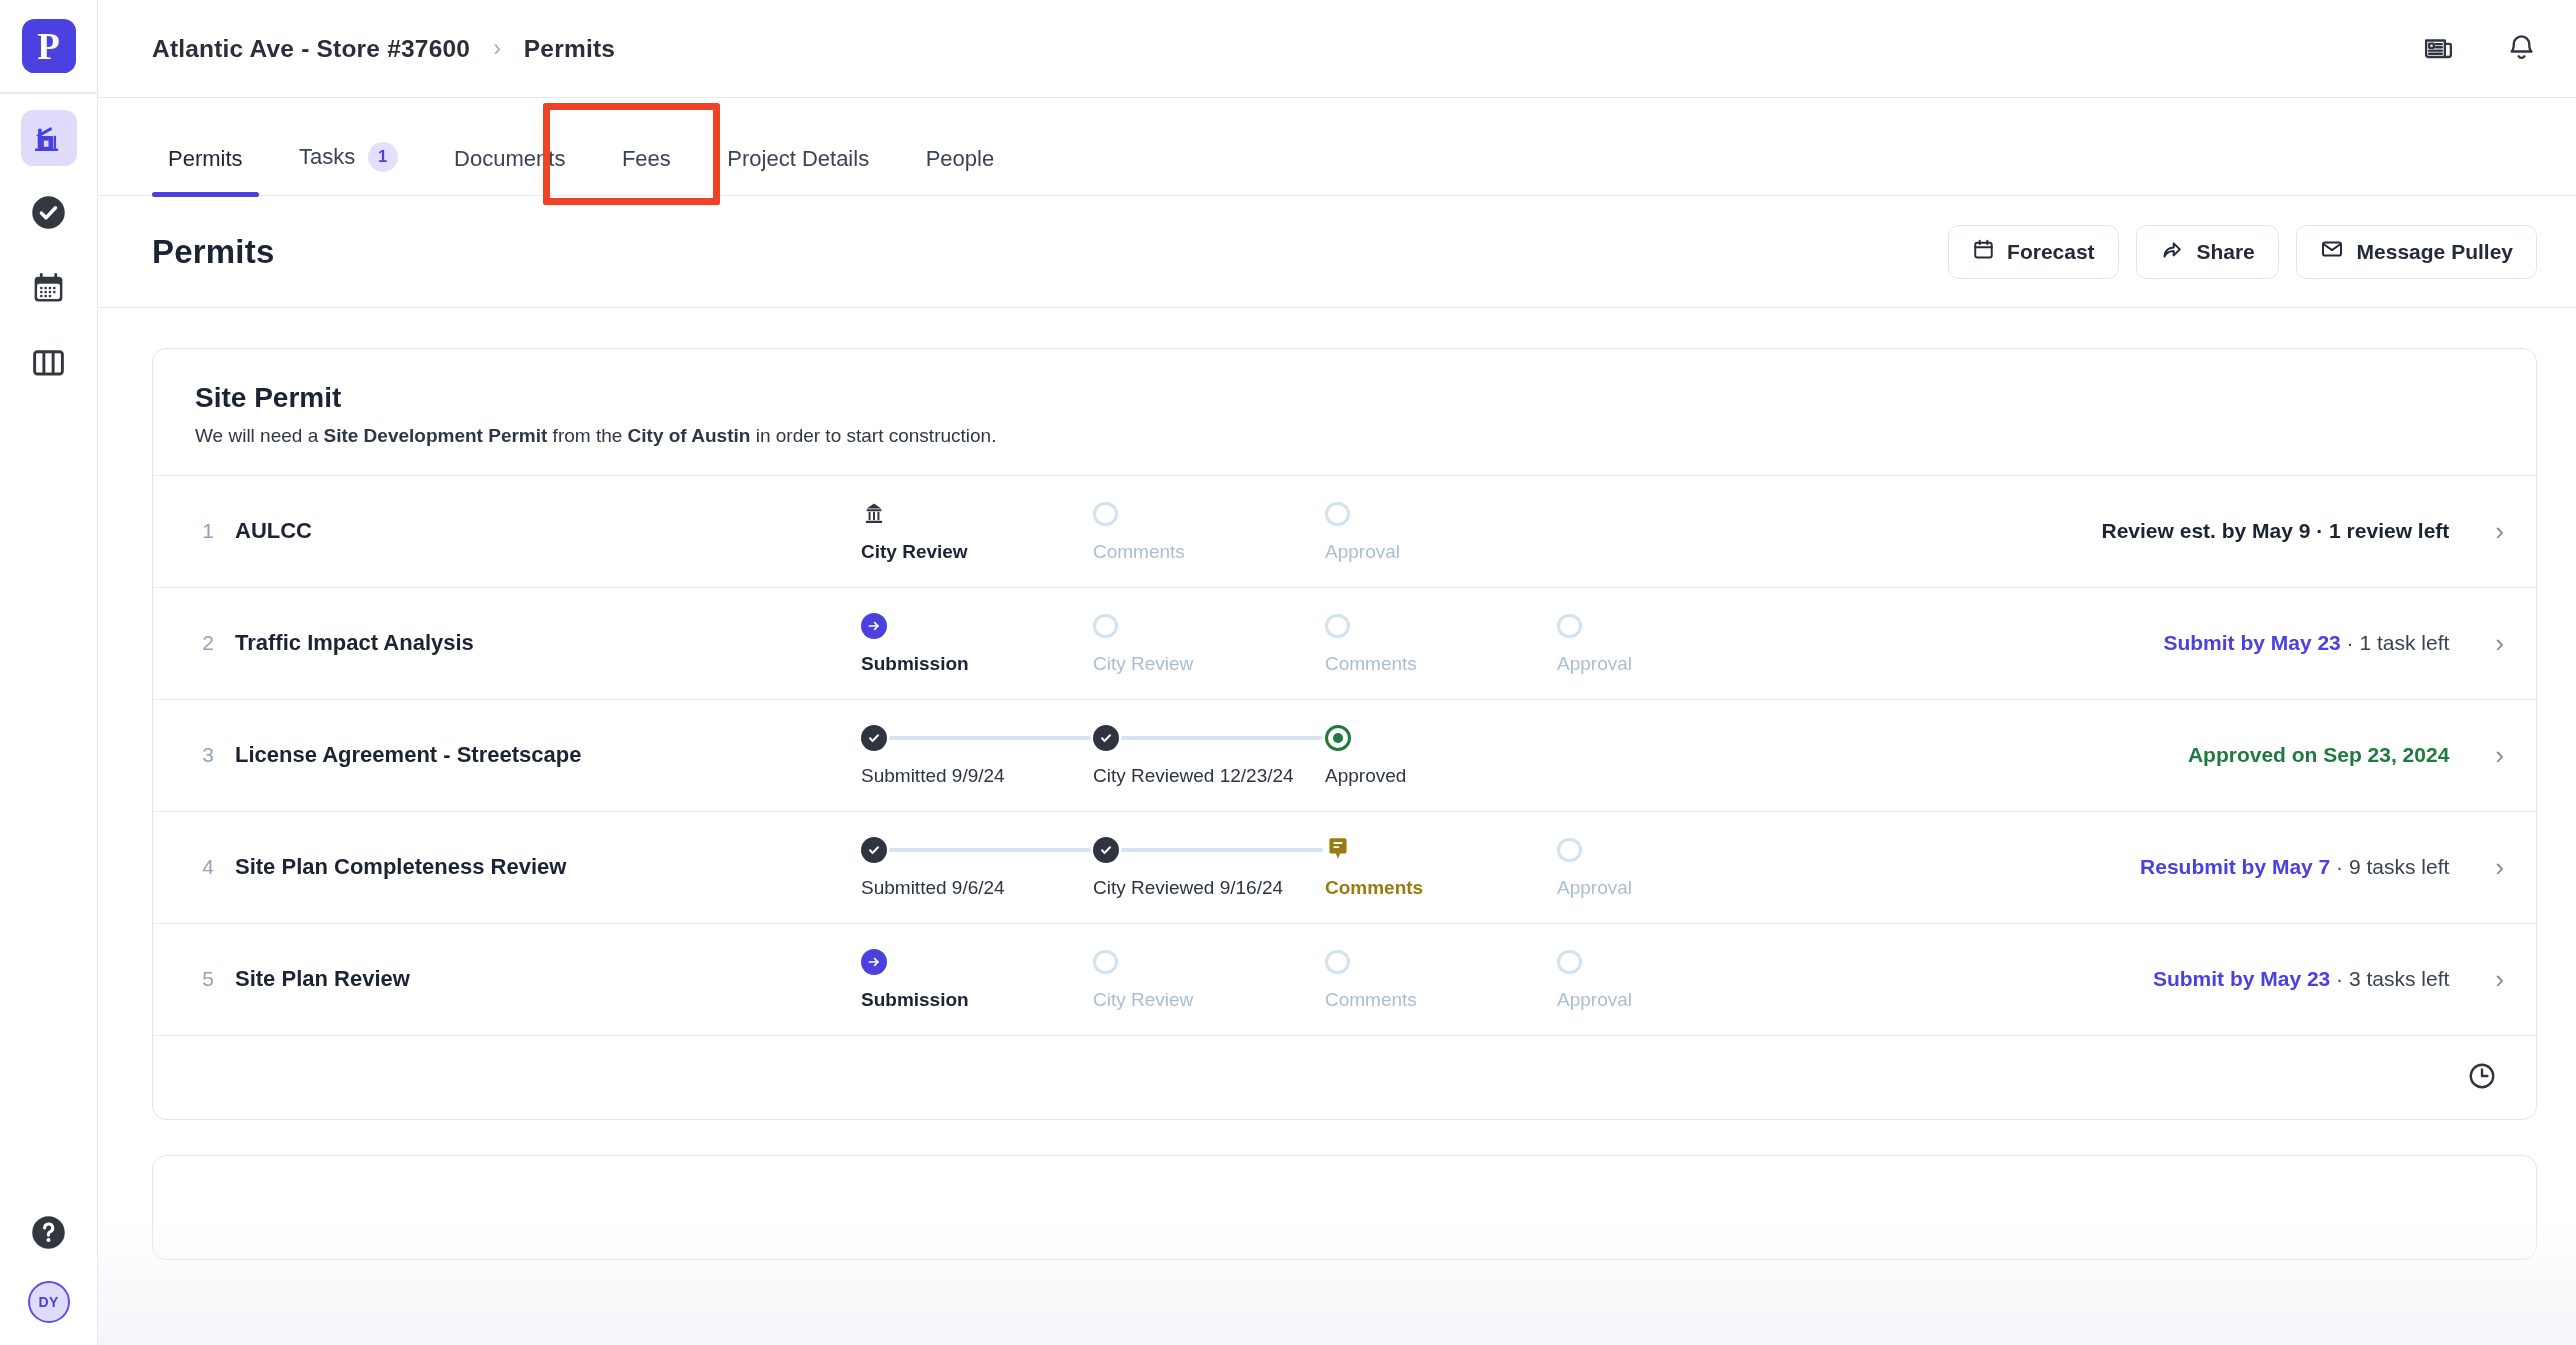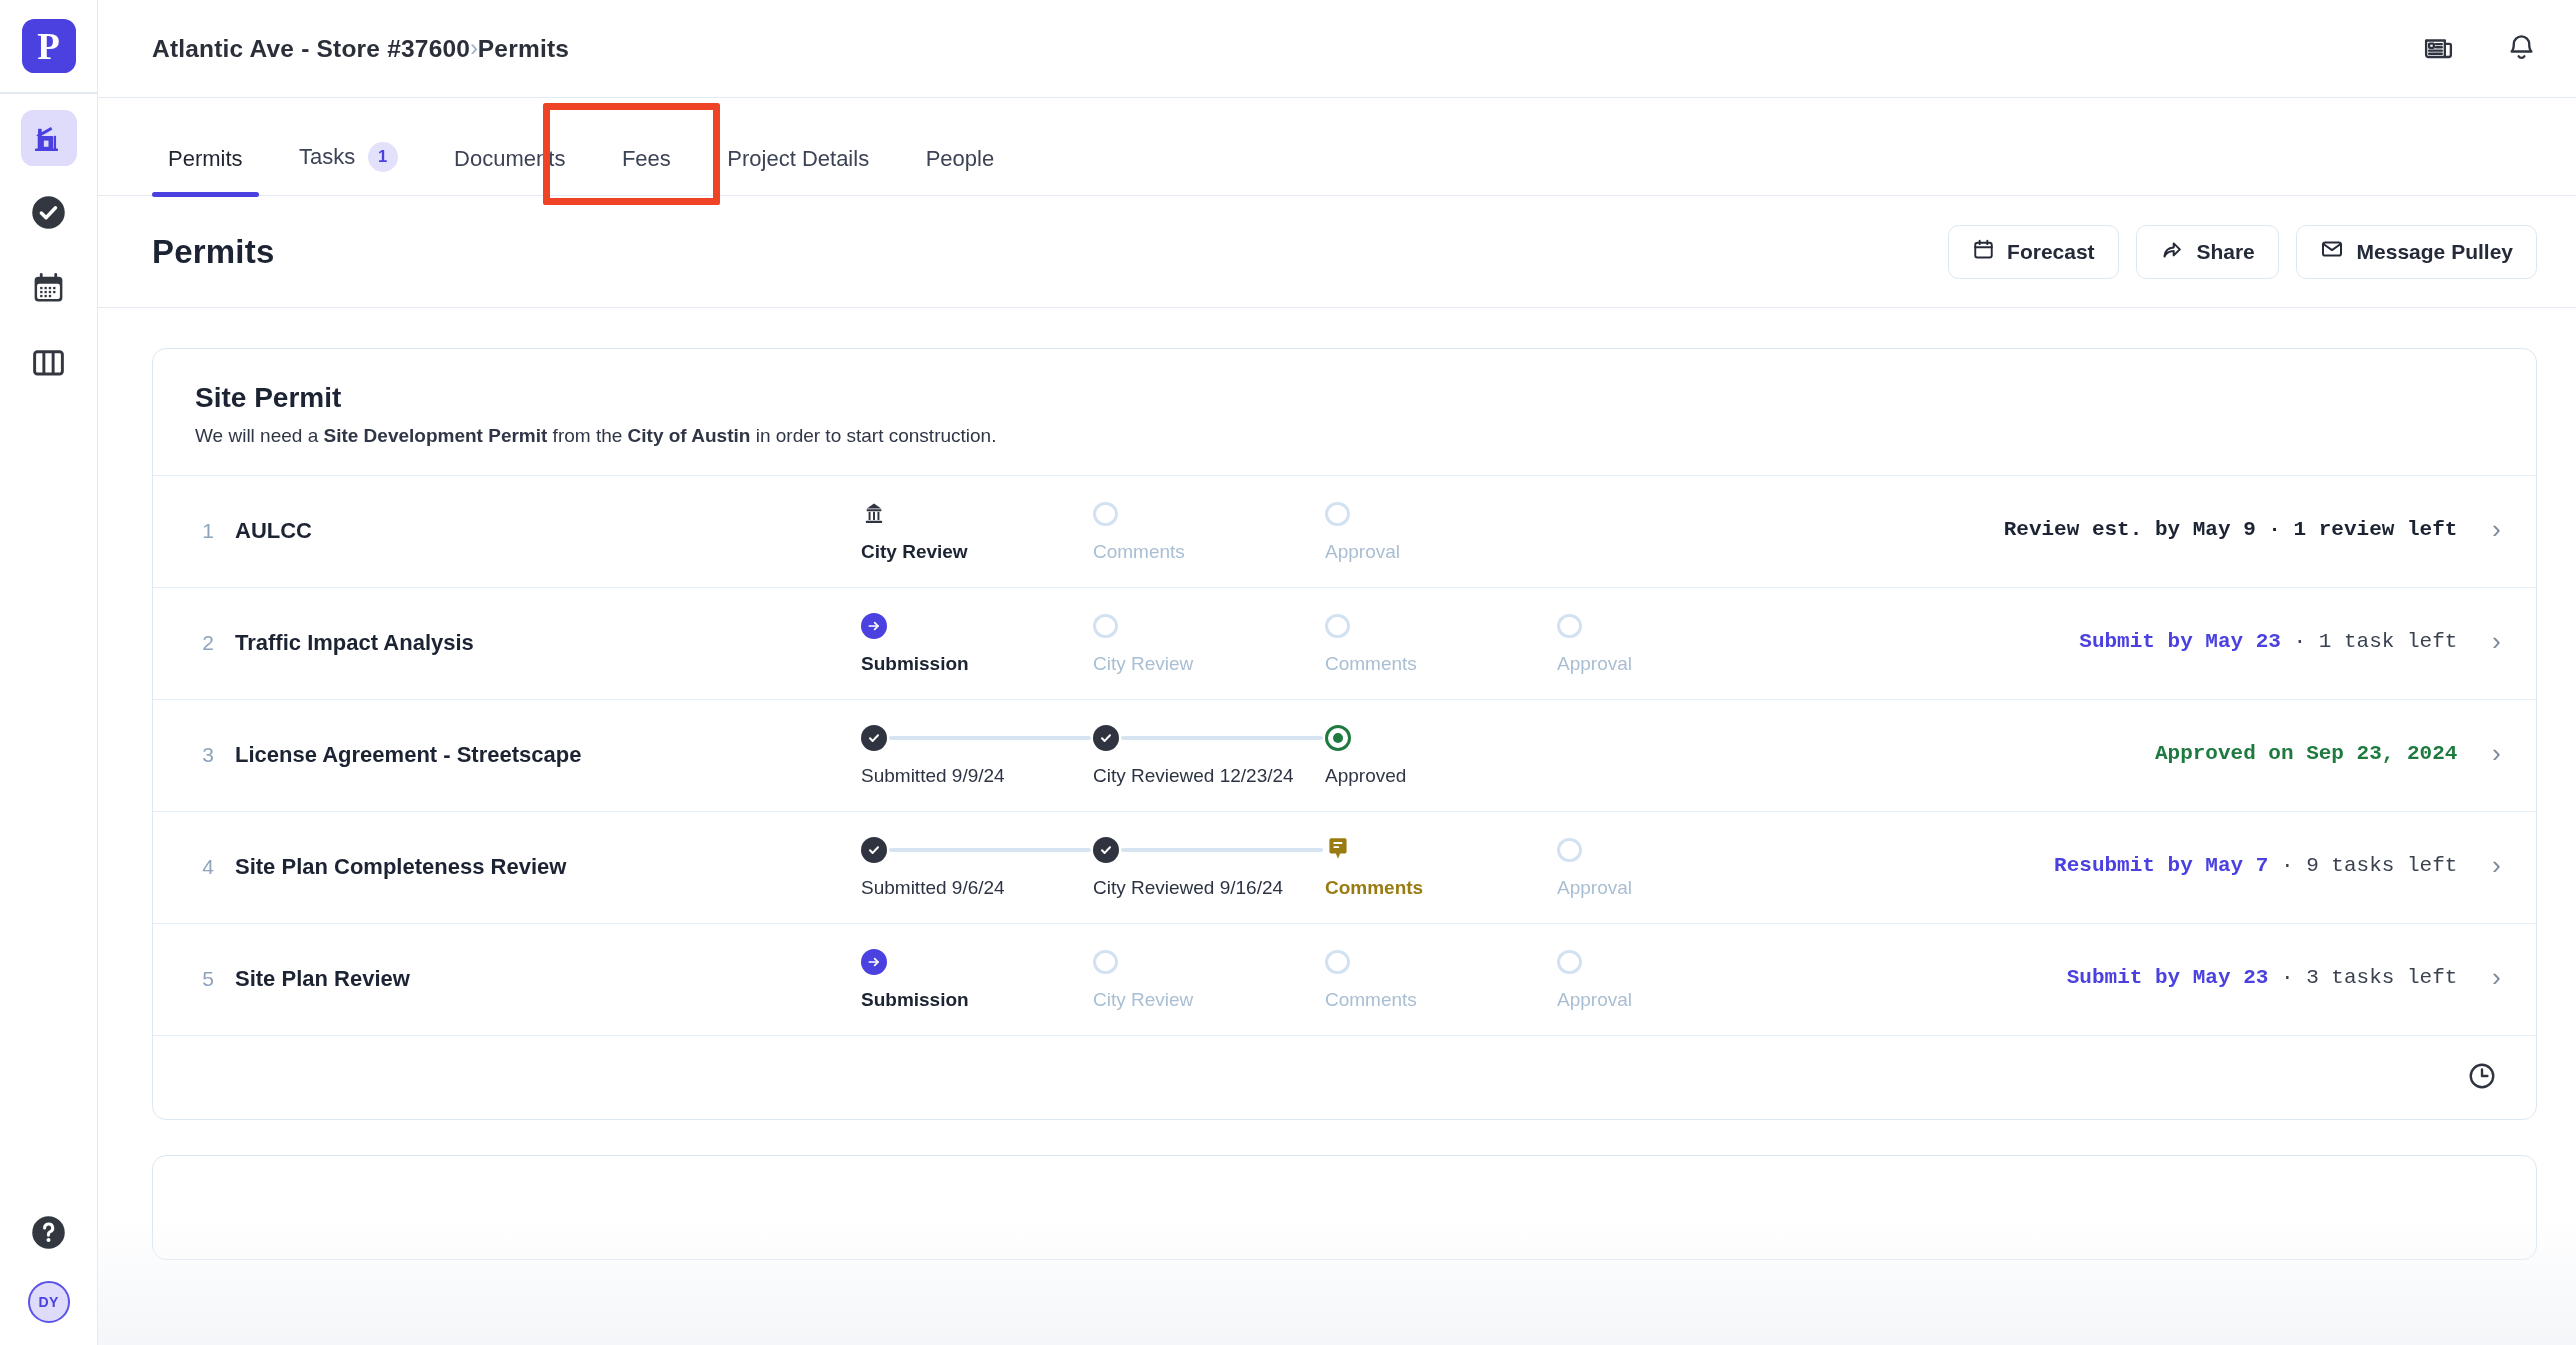--- a/index.html
+++ b/index.html
@@ -47,21 +47,21 @@
   }
 
   
   .main { flex: 1; display: flex; flex-direction: column; min-width: 0; background:#fff; }
 
   .topbar {
     height: 98px; border-bottom: 1.8px solid #e3eaf2;
     display: flex; align-items: center; padding: 0 35px 0 54px;
     flex: 0 0 98px;
   }
-  .breadcrumb { display: flex; align-items: center; }
+  .breadcrumb { display: flex; align-items: center; gap: 23px; }
   .crumb { font-size: 24.5px; font-weight: 700; color: #2b2f3a; letter-spacing: 0.2px; }
   .crumb-sep { color: #9bb0c6; font-size: 23px; font-weight: 400; }
   .topbar-right { margin-left: auto; display: flex; align-items: center; gap: 44px; }
   .icon-btn { width: 39px; height: 39px; display: flex; align-items: center; justify-content: center; }
 
   
   .tabs-row {
     height: 98px; border-bottom: 1.8px solid #e3eaf2;
     display: flex; align-items: flex-end; padding-left: 54px;
     flex: 0 0 98px; position: relative;
@@ -135,21 +135,21 @@
   .lbl-approved { color: #2f3646; font-weight: 400; }
 
   
   .dot-check { width: 26px; height: 26px; border-radius: 50%; background: #2f3440; display:flex; align-items:center; justify-content:center; }
   .dot-empty { width: 24.5px; height: 24.5px; border-radius: 50%; border: 3.5px solid #d3e2f0; background: #fff; }
   .dot-arrow { width: 26px; height: 26px; border-radius: 50%; background: #4a41e0; display:flex; align-items:center; justify-content:center; }
   .dot-approved { width: 26px; height: 26px; border-radius: 50%; border: 3.5px solid #1f7a3f; background:#fff; display:flex; align-items:center; justify-content:center; }
   .dot-approved i { width: 10.5px; height: 10.5px; border-radius: 50%; background: #1f7a3f; display:block; }
 
   
-  .prow-right { margin-left: auto; display: flex; gap: 31px; font-family: Liberation Mono, monospace; }
+  .prow-right { margin-left: auto; display: flex; align-items: center; gap: 46px; }
   .status-txt { font-size: 21px; font-weight: 700; color: #1c2333; white-space: nowrap; }
   .status-txt .muted { font-weight: 400; color: #3a4252; }
   .status-txt.link { color: #4a41e0; }
   .status-txt.green { color: #1f7a3f; }
   .chev { color: #7e8da0; font-size: 26px; line-height: 1; }
 
   .card-foot { height: 84px; border-top: 1.8px solid #e6eff7; display: flex; align-items: center; justify-content: flex-end; padding-right: 39px; }
   .card-next { margin-top: 35px; border: 1.8px solid #dbe7f2; border-radius: 14px; background: #fff; height: 105px; }
 
   .scroll-fade { position: absolute; left: 0; right: 0; bottom: 0; height: 131px;

